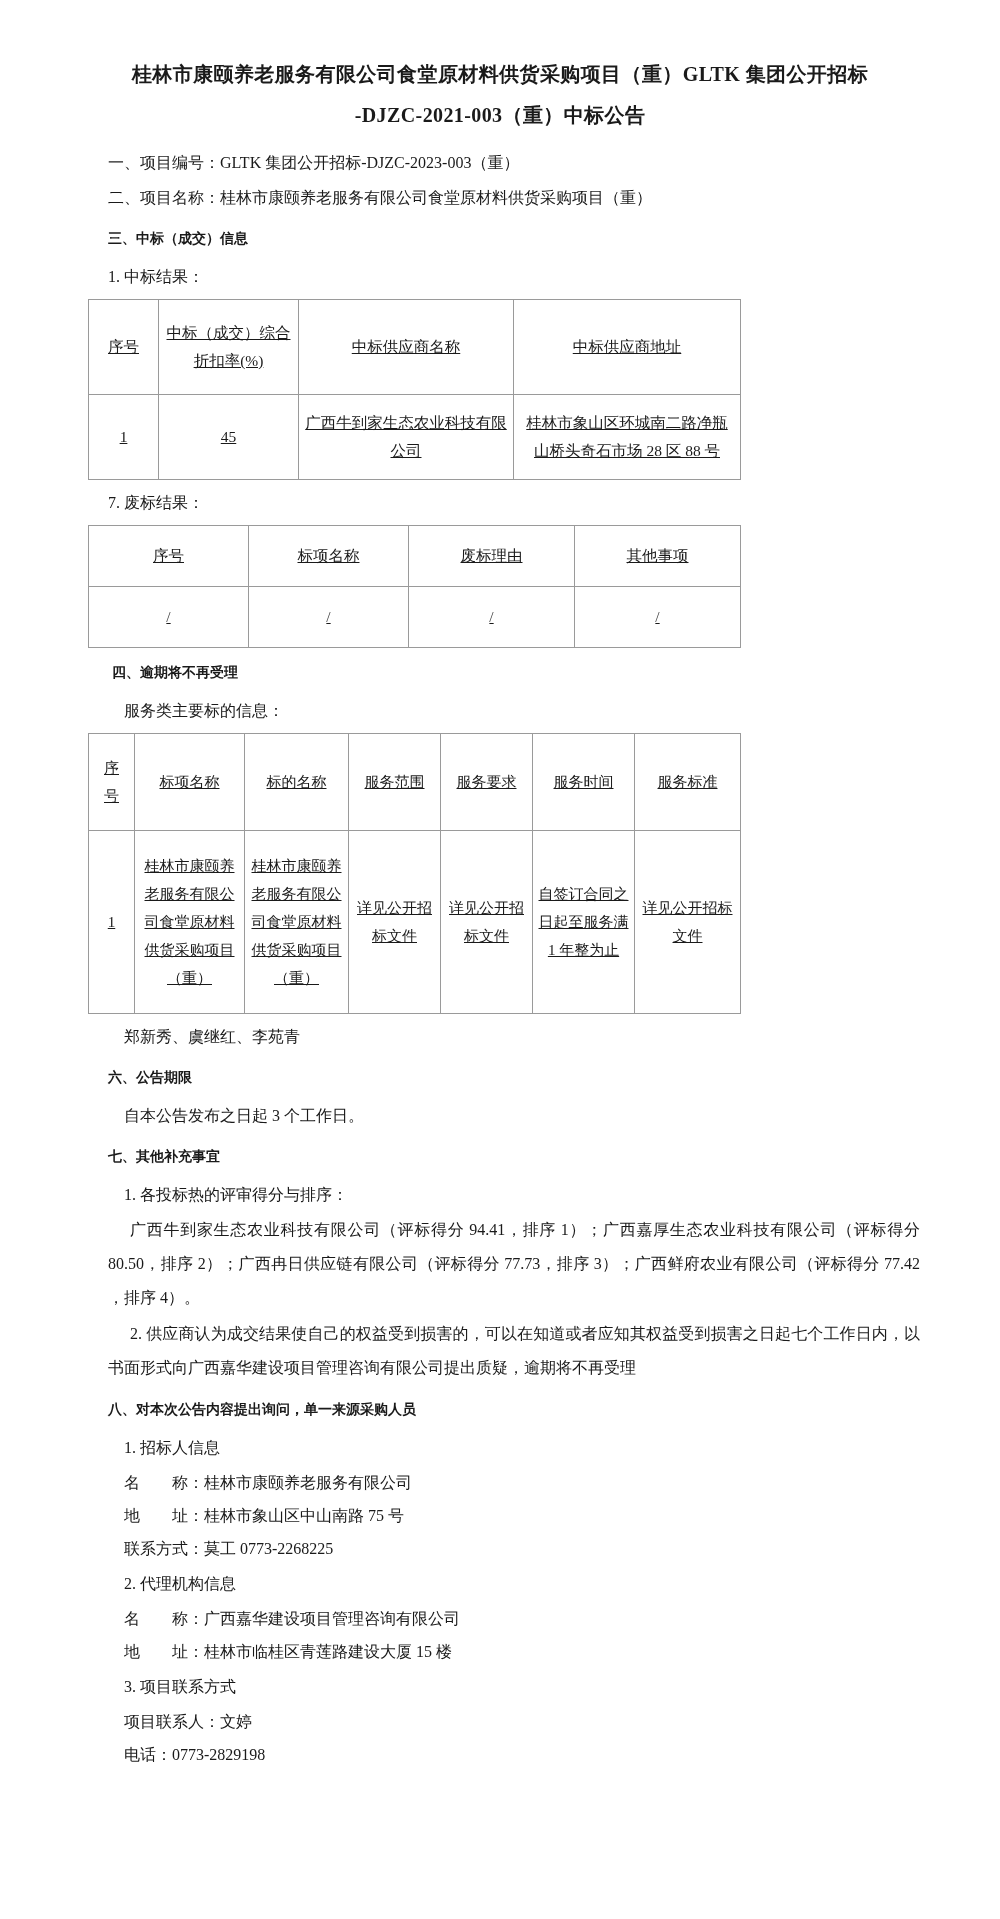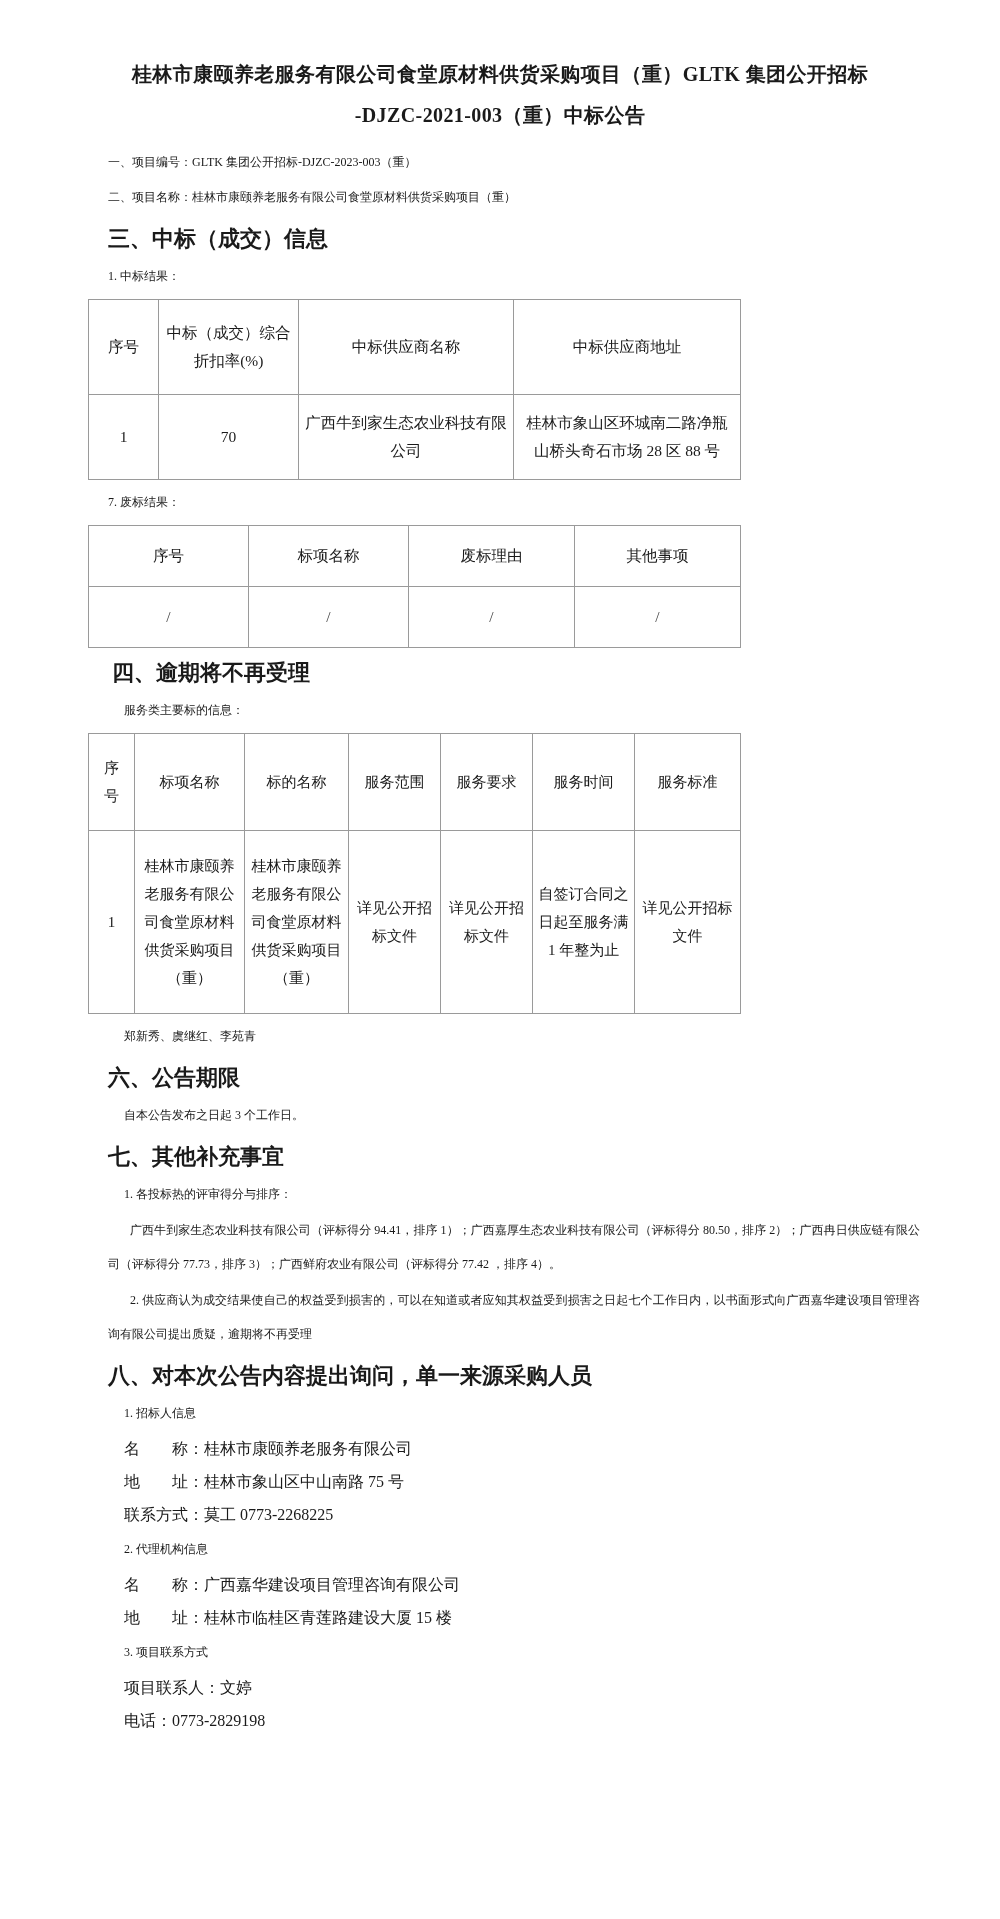--- a/index.html
+++ b/index.html
@@ -26,49 +26,50 @@
     font-weight: bold;
     font-size: 20px;
     line-height: 41px;
     letter-spacing: 0.4px;
     margin: 14px 0 10px 0;
   }
   .doc-title .line2 { display: block; }
 
   .sec-head {
     font-weight: bold;
-    font-size: 22px;
+    font-size: 14px;
     line-height: 34px;
     margin: 8px 0 4px 0;
     padding-left: 28px;
   }
   .sec-head.indent-more { padding-left: 32px; }
 
   .para {
-    font-size: 12px;
+    font-size: 16px;
     line-height: 33px;
     padding-left: 28px;
     margin: 2px 0;
   }
   .para.ind2 { padding-left: 44px; }
   .para.hang {
     padding-left: 28px;
     text-indent: 0;
     line-height: 34px;
     text-align: justify;
   }
   .para.first-ind {
     text-indent: 22px;
   }
 
   table.doc-table {
     border-collapse: collapse;
     margin: 6px 8px 6px 8px;
     table-layout: fixed;
     font-size: 15.5px;
+    text-decoration: underline;
   }
   table.doc-table td {
     border: 1px solid #9a9a9a;
     text-align: center;
     vertical-align: middle;
     padding: 8px 6px;
     line-height: 28px;
     word-break: break-all;
   }
   table.t1 { width: 652px; }
@@ -139,21 +140,21 @@
         <td class="head">序号</td>
         <td class="head">
           <div>中标（成交）综合</div>
           <div>折扣率(%)</div>
         </td>
         <td class="head">中标供应商名称</td>
         <td class="head">中标供应商地址</td>
       </tr>
       <tr>
         <td class="body">1</td>
-        <td class="body">70</td>
+        <td class="body">45</td>
         <td class="body">广西牛到家生态农业科技有限公司</td>
         <td class="body">桂林市象山区环城南二路净瓶山桥头奇石市场 28 区 88 号</td>
       </tr>
     </tbody>
   </table>
 
   <div class="para">7. 废标结果：</div>
 
   <table class="doc-table t2">
     <colgroup>

